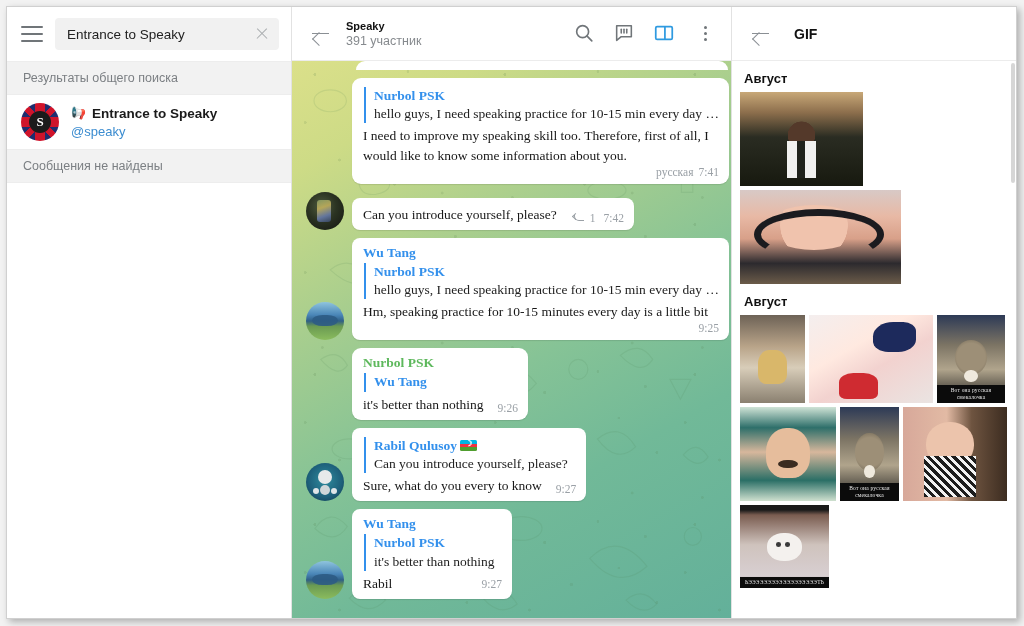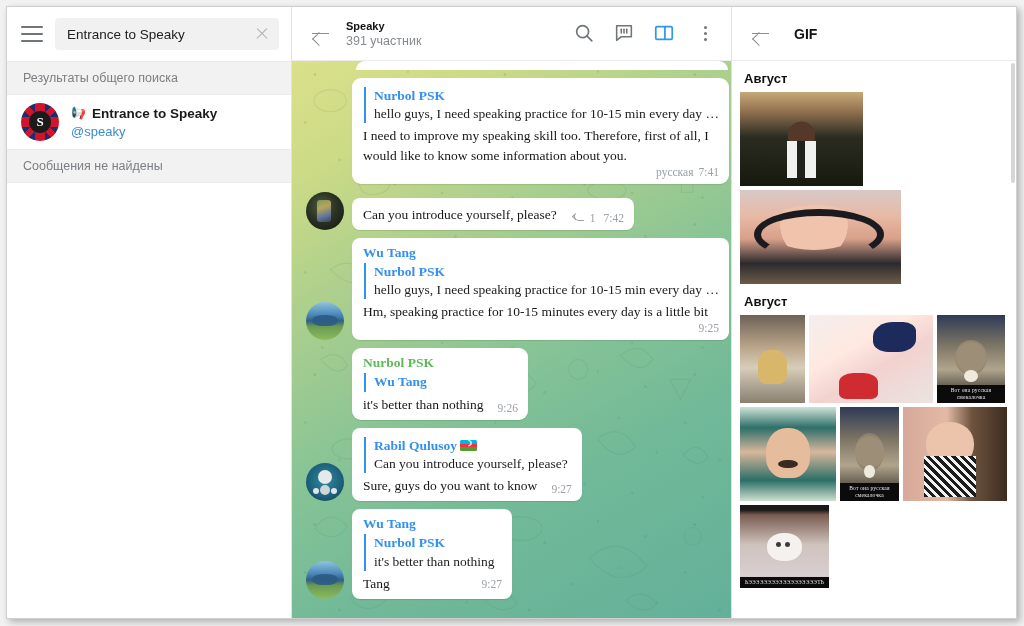--- a/index.html
+++ b/index.html
@@ -530,34 +530,34 @@
         <div class="msg-row">
           <div class="avatar rick"></div>
           <div class="bubble tail" style="max-width:260px">
             <div class="reply-quote">
               <div class="reply-name">
                 <span>Rabil Qulusoy</span>
                 <span class="flag-az"></span>
               </div>
               <div class="reply-text" style="max-width:240px">Can you introduce yourself, please?</div>
             </div>
-            <span class="msg-text" style="display:inline">Sure, guys do you want to know</span>
+            <span class="msg-text" style="display:inline">Sure, what do you every to know</span>
             <span class="meta" style="margin-left:10px">9:27</span>
           </div>
         </div>
 
         <div class="msg-row">
           <div class="avatar landscape"></div>
           <div class="bubble tail" style="max-width:200px;min-width:160px">
             <div class="sender blue">Wu Tang</div>
             <div class="reply-quote">
               <div class="reply-name">Nurbol PSK</div>
               <div class="reply-text" style="max-width:180px">it's better than nothing</div>
             </div>
-            <span class="msg-text" style="display:inline">Tang</span>
+            <span class="msg-text" style="display:inline">Rabil</span>
             <span class="meta" style="float:right;margin-top:4px">9:27</span>
           </div>
         </div>
 
       </div>
     </div>
   </div>
 
   <div class="gifpanel">
     <div class="gif-header">

